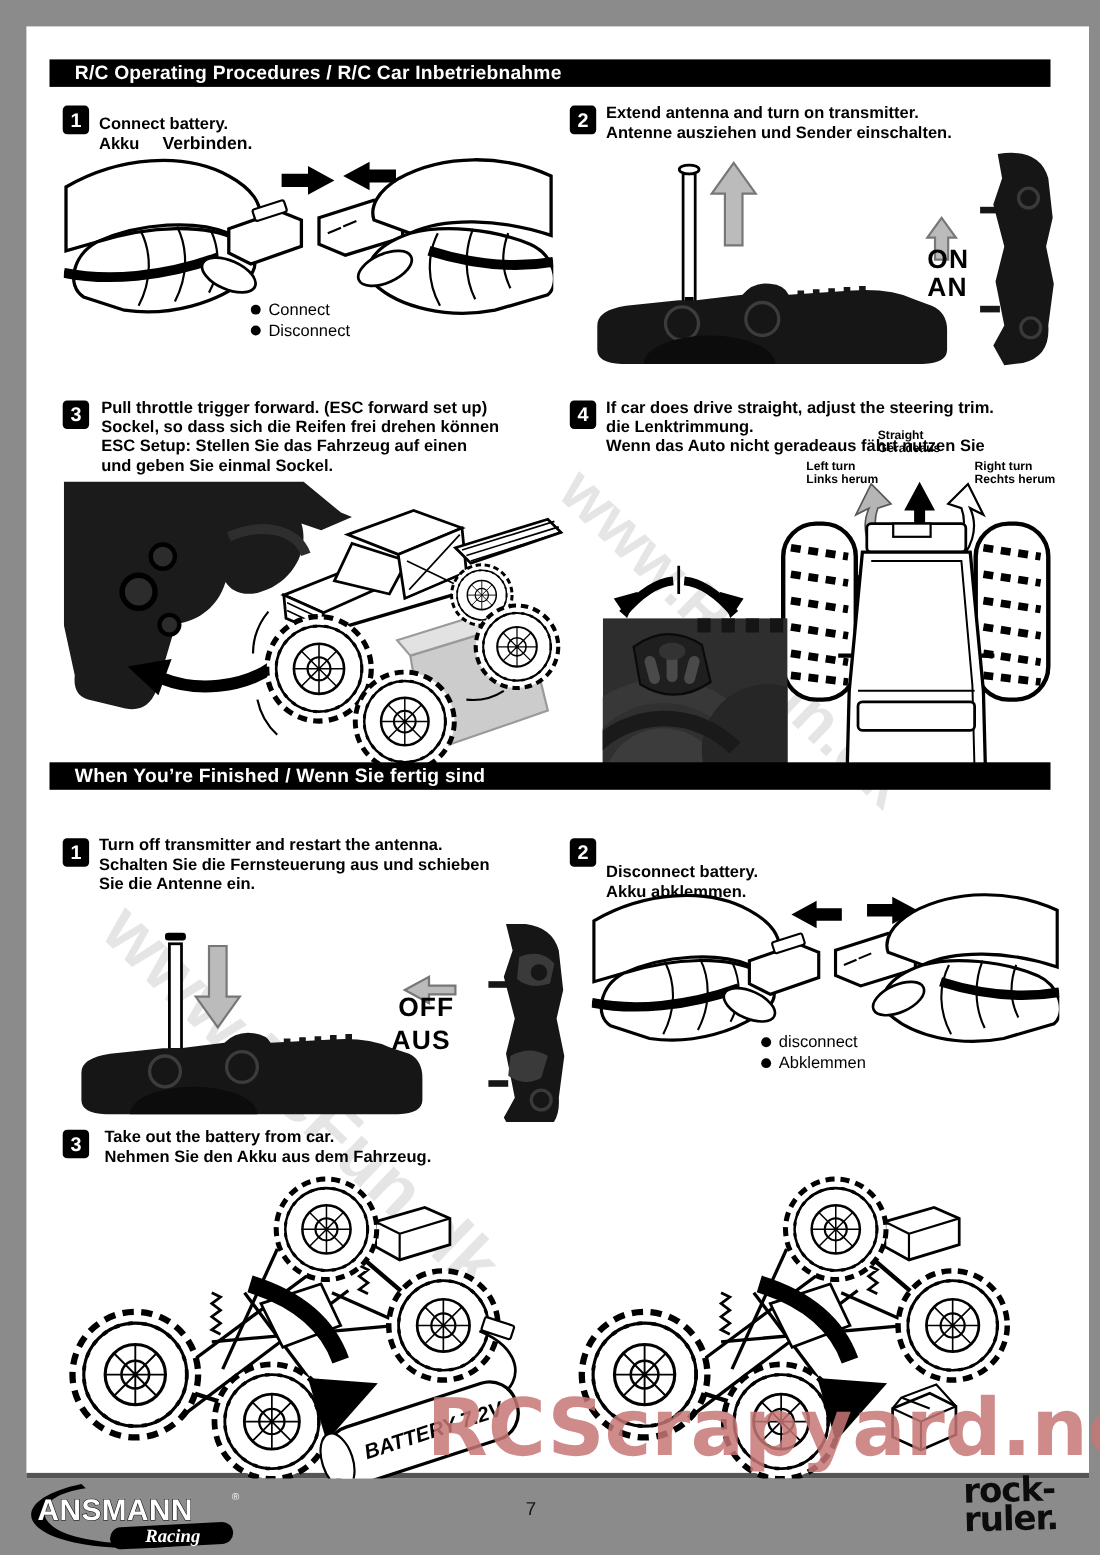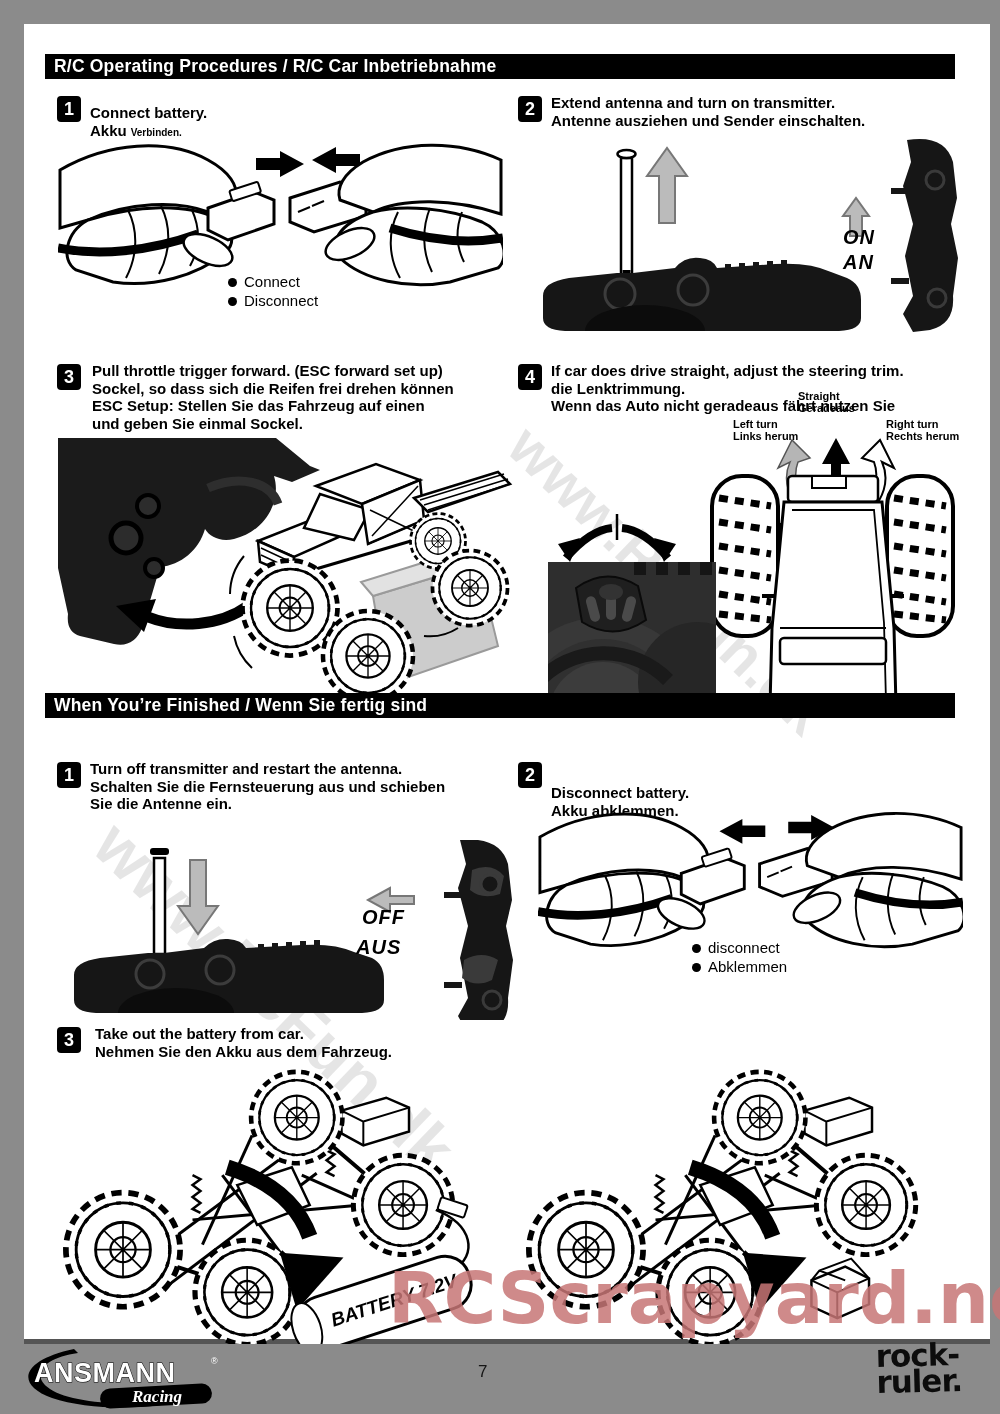--- a/index.html
+++ b/index.html
@@ -1,29 +1,29 @@
 <!DOCTYPE html>
 <html><head>
 <meta charset="utf-8">
 <style>
   *{margin:0;padding:0;box-sizing:border-box}
   html,body{width:1000px;height:1414px}
   body{background:#8b8b8b;font-family:"Liberation Sans",sans-serif;position:relative;overflow:hidden}
   #canvas{position:absolute;left:0;top:0;width:1000px;height:1414px}
   .paper{position:absolute;left:24px;top:24px;width:966px;height:1320px;background:#ffffff;border-bottom:5px solid #555;z-index:0}
   .hbar{position:absolute;left:45px;width:910px;height:25px;background:#000;color:#fff;font-weight:bold;
-        font-size:17.5px;line-height:25px;padding-left:9px;letter-spacing:.2px;z-index:2}
+        font-size:17.5px;line-height:25px;padding-left:23px;letter-spacing:.2px;z-index:2}
   .badge{position:absolute;width:24px;height:26px;background:#000;color:#fff;border-radius:4px;display:flex;
          align-items:center;justify-content:center;font-weight:bold;font-size:18px;z-index:2}
   .steptext{position:absolute;font-weight:bold;font-size:15px;line-height:17.5px;color:#000;z-index:2;white-space:nowrap}
-  .sub{font-size:10px;margin-left:4px}
+  .sub{font-size:16px;margin-left:21px}
   .lblgroup{position:absolute;z-index:3;font-weight:normal;font-size:15px;line-height:19px;white-space:nowrap}
   .dot{display:inline-block;width:9px;height:9px;border-radius:50%;background:#000;margin-right:7px}
   .minilbl{position:absolute;font-weight:bold;font-size:11px;line-height:11.5px;z-index:2;white-space:nowrap}
-  .onoff{position:absolute;font-weight:bold;font-style:italic;font-size:20px;line-height:26px;z-index:3;letter-spacing:1px}
+  .onoff{position:absolute;font-weight:bold;font-size:24px;line-height:26px;z-index:3;letter-spacing:1px}
   .wm{position:absolute;font-weight:bold;color:rgba(0,0,0,0.10);white-space:nowrap;z-index:1;transform-origin:0 0;pointer-events:none}
   .site-wm{position:absolute;left:388px;top:1256px;font-family:"DejaVu Sans",sans-serif;font-weight:bold;font-size:72px;
            color:rgba(199,117,117,0.85);z-index:6;white-space:nowrap;pointer-events:none}
   .illus{position:absolute;z-index:2}
   .pagenum{position:absolute;left:478px;top:1362px;font-size:17px;color:#161616;z-index:2}
   .rr{position:absolute;left:876px;top:1342px;z-index:3;font-family:"DejaVu Sans",sans-serif;font-weight:900;
       font-size:31px;line-height:26px;color:#0c0c0c;letter-spacing:-1px;transform:rotate(-1.5deg)}
   svg{display:block}
 </style>
 </head>

